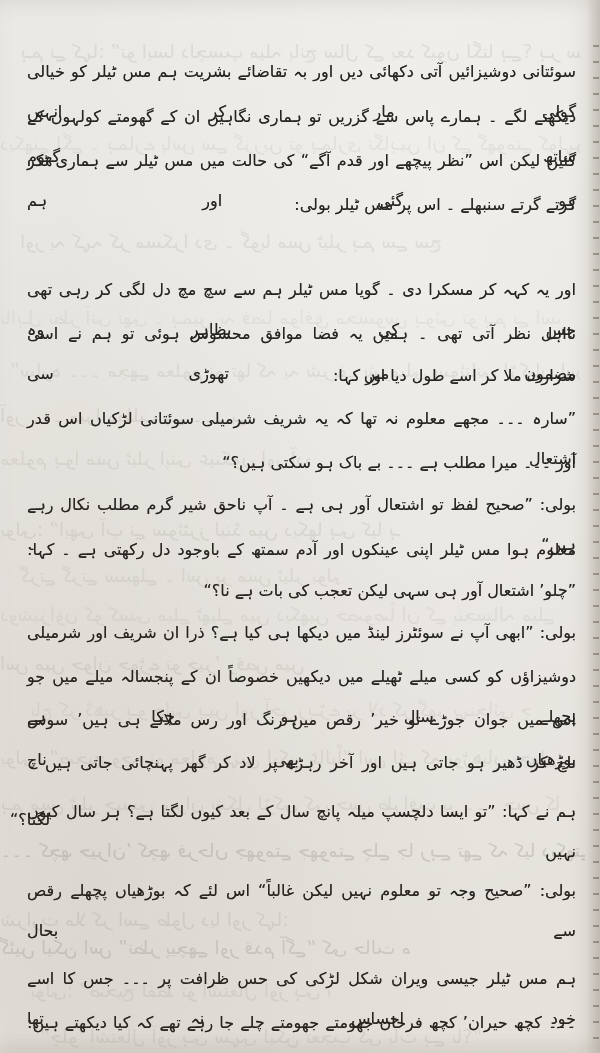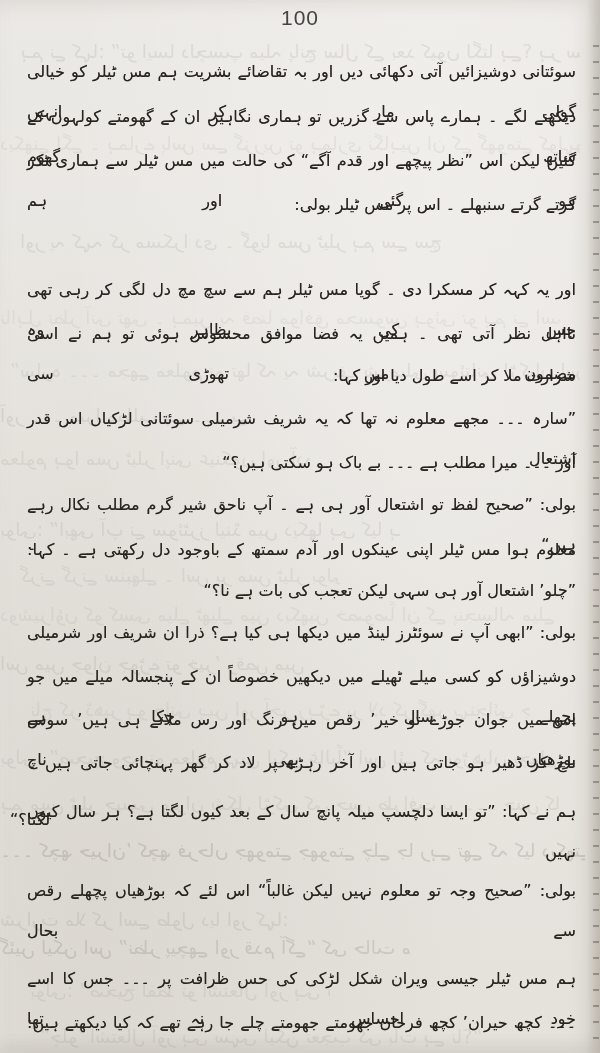--- a/index.html
+++ b/index.html
@@ -87,21 +87,20 @@
   <div class="g" style="top:646px;left:0;width:310px;opacity:.12">اس میں جوان جوڑے تو خیر’ رقص میں رنگ اور رس ملاتے ہی ہیں’ سوس بوڑھیاں بھی ناچ</div>
   <div class="g" style="top:692px;left:30px;width:500px;opacity:.09">ناچ کر ڈھیر ہو جاتی ہیں اور آخر رہڑے پر لاد کر گھر پہنچائی جاتی ہیں ۔</div>
   <div class="g" style="top:740px;left:0;width:560px;opacity:.11">بولی: ”صحیح وجہ تو معلوم نہیں لیکن غالباً“ اس لئے کہ بوڑھیاں پچھلے رقص سے بحال</div>
   <div class="g" style="top:786px;left:0;width:560px;opacity:.11">ہم مس ٹیلر جیسی ویران شکل لڑکی کی حس ظرافت پر ۔۔۔ جس کا اسے خود احساس نہ تھا</div>
   <div class="g" style="top:833px;left:0;width:585px;opacity:.22">۔۔۔ کچھ حیران’ کچھ فرحاں جھومتے جھومتے چلے جا رہے تھے کہ کیا دیکھتے ہیں: سامنے سے</div>
   <div class="g" style="top:902px;left:0;width:460px;opacity:.13">شرارت ملا کر اسے طول دیا اور کہا:</div>
   <div class="g" style="top:930px;left:0;width:410px;opacity:.20">گئیں لیکن اس ”نظر پیچھے اور قدم آگے“ کی حالت میں مس ٹیلر سے ہماری ٹکر ہو گئی اور ہم</div>
   <div class="g" style="top:973px;left:30px;width:300px;opacity:.11">بولی: ”صحیح لفظ تو اشتعال آور ہی ہے ۔ آپ ناحق شیر گرم مطلب نکال رہے ہیں“ ۔</div>
   <div class="g" style="top:1019px;left:40px;width:500px;opacity:.11">”چلو’ اشتعال آور ہی سہی لیکن تعجب کی بات ہے نا؟“</div>
 
-  <div class="pagenum">100</div>
 
   <div class="ln f" lang="ur" style="top:52px">سوئتانی دوشیزائیں آتی دکھائی دیں اور بہ تقاضائے بشریت ہم مس ٹیلر کو خیالی گولی مار کر انہیں</div>
   <div class="ln f" lang="ur" style="top:97px">دیکھنے لگے ۔ ہمارے پاس سے گزریں تو ہماری نگاہیں ان کے گھومتے کولہوں کے ساتھ گھوم</div>
   <div class="ln f" lang="ur" style="top:141px">گئیں لیکن اس ”نظر پیچھے اور قدم آگے“ کی حالت میں مس ٹیلر سے ہماری ٹکر ہو گئی اور ہم</div>
   <div class="ln s" lang="ur" style="top:185px">گرتے گرتے سنبھلے ۔ اس پر مس ٹیلر بولی:</div>
   <div class="ln f" lang="ur" style="top:270px">اور یہ کہہ کر مسکرا دی ۔ گویا مس ٹیلر ہم سے سچ مچ دل لگی کر رہی تھی جس کی بظاہر وہ</div>
   <div class="ln f" lang="ur" style="top:314px">نااہل نظر آتی تھی ۔ ہمیں یہ فضا موافق محسوس ہوئی تو ہم نے اسی مضمون میں تھوڑی سی</div>
   <div class="ln s" lang="ur" style="top:356px">شرارت ملا کر اسے طول دیا اور کہا:</div>
   <div class="ln f" lang="ur" style="top:399px">”سارہ ۔۔۔ مجھے معلوم نہ تھا کہ یہ شریف شرمیلی سوئتانی لڑکیاں اس قدر اشتعال</div>
   <div class="ln s" lang="ur" style="top:443px">آور ۔۔۔ میرا مطلب ہے ۔۔۔ بے باک ہو سکتی ہیں؟“</div>

